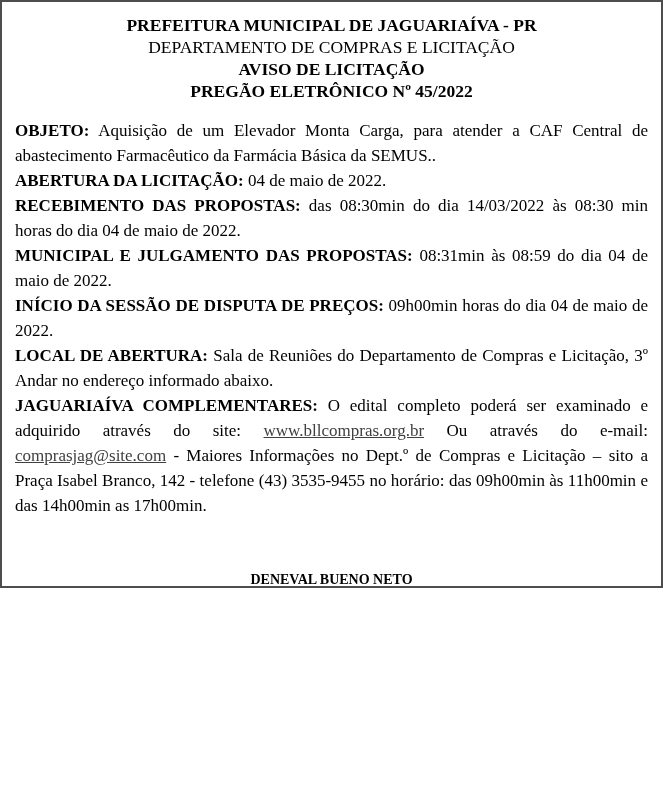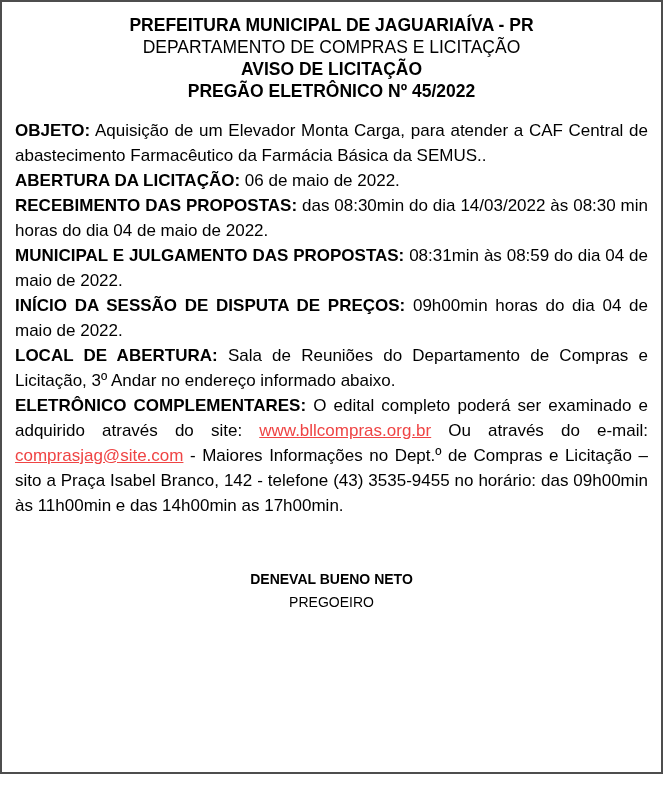--- a/index.html
+++ b/index.html
@@ -1,44 +1,44 @@
 <!DOCTYPE html>
 <html><head>
 <meta charset="utf-8">
 <style>
   * { margin: 0; padding: 0; box-sizing: border-box; }
   html, body { background: #ffffff; }
   .page {
     position: relative;
     width: 663px;
-    height: 774px;
+    height: 588px;
     background: #ffffff;
     border: 2px solid #4d4d4d;
     padding: 10px 13px 0 13px;
-    font-family: Liberation Sans, sans-serif;
+    font-family: Liberation Serif, serif;
     color: #000000;
     overflow: hidden;
   }
   .header {
     text-align: center;
     font-size: 17.5px;
     line-height: 22px;
     padding-top: 2px;
   }
   .bold { font-weight: 700; }
   .doc-body {
     margin-top: 16px;
     font-size: 17px;
     line-height: 25px;
     text-align: justify;
   }
   .doc-body p { margin: 0; }
   .doc-body strong { font-weight: 700; margin-top: 28px; }
   a.doc-link {
-    color: #ef4444;
+    color: #404040;
     text-decoration: underline;
     cursor: pointer;
   }
   .date-line {
     margin-top: 18px;
     text-align: center;
     font-size: 17px;
     line-height: 25px;
   }
   .signature {
@@ -59,35 +59,35 @@
     <div>DEPARTAMENTO DE COMPRAS E LICITAÇÃO</div>
     <div class="bold">AVISO DE LICITAÇÃO</div>
     <div class="bold">PREGÃO ELETRÔNICO Nº 45/2022</div>
   </div>
 
   <div class="doc-body">
     <p><strong>OBJETO:</strong>
       <span>Aquisição de um Elevador Monta Carga, para atender a CAF Central de abastecimento Farmacêutico da Farmácia Básica da SEMUS..</span></p>
 
     <p><strong>ABERTURA DA LICITAÇÃO:</strong>
-      <span>06 de maio de 2022.</span></p>
+      <span>04 de maio de 2022.</span></p>
 
     <p><strong>RECEBIMENTO DAS PROPOSTAS:</strong>
       <span>das 08:30min do dia 14/03/2022 às 08:30 min horas do dia 04 de maio de 2022.</span></p>
 
     <p><strong>MUNICIPAL E JULGAMENTO DAS PROPOSTAS:</strong>
       <span>08:31min às 08:59 do dia 04 de maio de 2022.</span></p>
 
     <p><strong>INÍCIO DA SESSÃO DE DISPUTA DE PREÇOS:</strong>
       <span>09h00min horas do dia 04 de maio de 2022.</span></p>
 
     <p><strong>LOCAL DE ABERTURA:</strong>
       <span>Sala de Reuniões do Departamento de Compras e Licitação, 3º Andar no endereço informado abaixo.</span></p>
 
-    <p><strong>ELETRÔNICO COMPLEMENTARES:</strong>
+    <p><strong>JAGUARIAÍVA COMPLEMENTARES:</strong>
       <span>O edital completo poderá ser examinado e adquirido através do site:</span>
       <a href="#" class="doc-link">www.bllcompras.org.br</a>
       <span>Ou através do e-mail:</span>
       <a href="#" class="doc-link">comprasjag@site.com</a>
       <span>- Maiores Informações no Dept.º de Compras e Licitação – sito a Praça Isabel Branco, 142 - telefone (43) 3535-9455 no horário: das 09h00min às 11h00min e das 14h00min as 17h00min.</span></p>
   </div>
 
 
   <div class="signature">
     <div class="sig-name">DENEVAL BUENO NETO</div>

